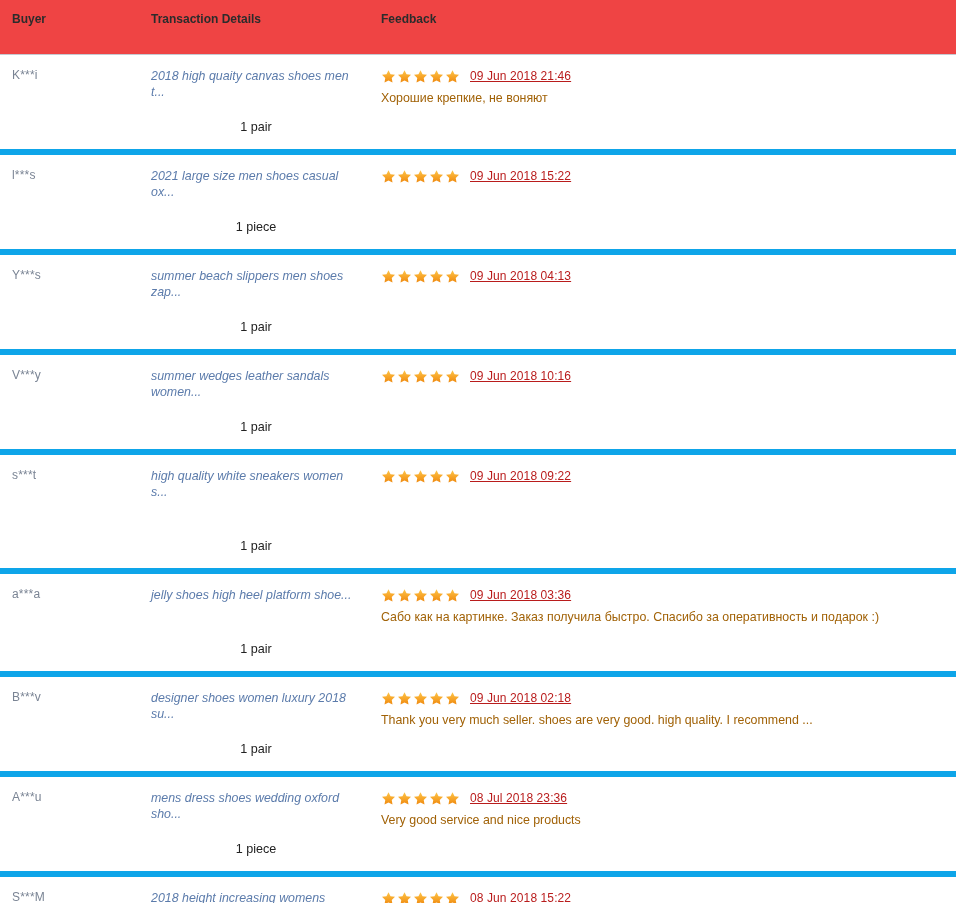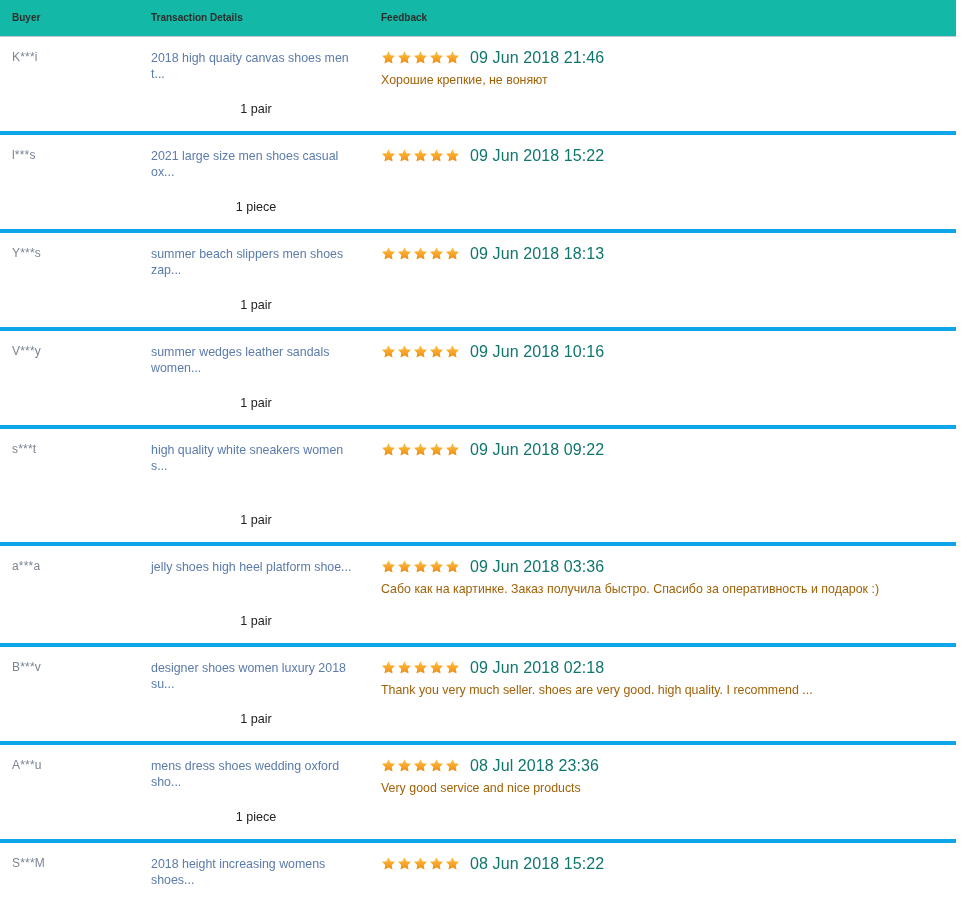--- a/index.html
+++ b/index.html
@@ -20,36 +20,36 @@
   }
 
   .feedback-table {
     width: 956px;
     border-collapse: collapse;
     table-layout: fixed;
   }
 
   
   thead th {
-    background: #14b8a6;
+    background: #ef4444;
     text-align: left;
     font-weight: bold;
-    font-size: 10px;
+    font-size: 12px;
     color: #2c2c2c;
-    padding: 12px 0 12px 0;
+    padding: 12px 0 28px 0;
     height: 36px;
     border-bottom: 1px solid #c6c9d1;
     vertical-align: middle;
   }
   th.col-buyer   { width: 145px; padding-left: 12px; }
   th.col-trans   { width: 230px; padding-left: 6px; }
   th.col-feed    { width: 581px; padding-left: 6px; }
 
   
-  tbody tr { border-bottom: 4px solid #0ea5e9; }
+  tbody tr { border-bottom: 6px solid #0ea5e9; }
   tbody tr:last-child { border-bottom: 1px solid #e3e3e3; }
 
   tbody td {
     vertical-align: top;
     padding-top: 13px;
     padding-bottom: 14px;
   }
   td.cell-buyer {
     padding-left: 12px;
     color: #7a8494;
@@ -60,20 +60,21 @@
   td.cell-trans { padding-left: 6px; padding-right: 14px; }
   td.cell-feed  { padding-left: 6px; padding-right: 10px; }
 
   .product-link {
     display: block;
     color: #5b7bab;
     text-decoration: none;
     font-size: 12.4px;
     line-height: 16px;
     margin-bottom: 2px;
+    font-style: italic;
   }
 
   .qty {
     display: block;
     color: #222222;
     font-size: 12.6px;
     line-height: 16px;
     text-align: center;
   }
   .qty.pad-top-1 { margin-top: 19px; }
@@ -82,24 +83,25 @@
   
   .feed-top {
     display: flex;
     align-items: center;
     gap: 10px;
     height: 16px;
   }
   .stars { display: inline-flex; gap: 1px; line-height: 0; }
   .star { display: inline-block; }
   .timestamp {
-    color: #0f766e;
-    font-size: 16px;
+    color: #b91c1c;
+    font-size: 12px;
     white-space: nowrap;
     letter-spacing: 0.1px;
+    text-decoration: underline;
   }
   .comment {
     margin-top: 6px;
     color: #a16207;
     font-size: 12.4px;
     line-height: 17px;
   }
 </style>
 </head>
 <body>
@@ -295,21 +297,21 @@
                   <defs>
                     <linearGradient id="sg" x1="0" y1="0" x2="0" y2="1">
                       <stop offset="0%" stop-color="#fdc54a"></stop>
                       <stop offset="55%" stop-color="#f7a528"></stop>
                       <stop offset="100%" stop-color="#ef8a10"></stop>
                     </linearGradient>
                   </defs>
                   <path fill="url(#sg)" d="M12 1.8l3.2 6.5 7.2 1-5.2 5.1 1.2 7.1L12 18.2 5.6 21.5l1.2-7.1L1.6 9.3l7.2-1z"></path>
                 </svg></span>
             </span>
-            <span class="timestamp">09 Jun 2018 18:13</span>
+            <span class="timestamp">09 Jun 2018 04:13</span>
           </div>
         </td>
       </tr>
       <tr>
         <td class="cell-buyer">V***y</td>
         <td class="cell-trans">
           <a class="product-link" href="#">summer wedges leather sandals women...</a>
           <span class="qty pad-top-1">1 pair</span>
         </td>
         <td class="cell-feed">

